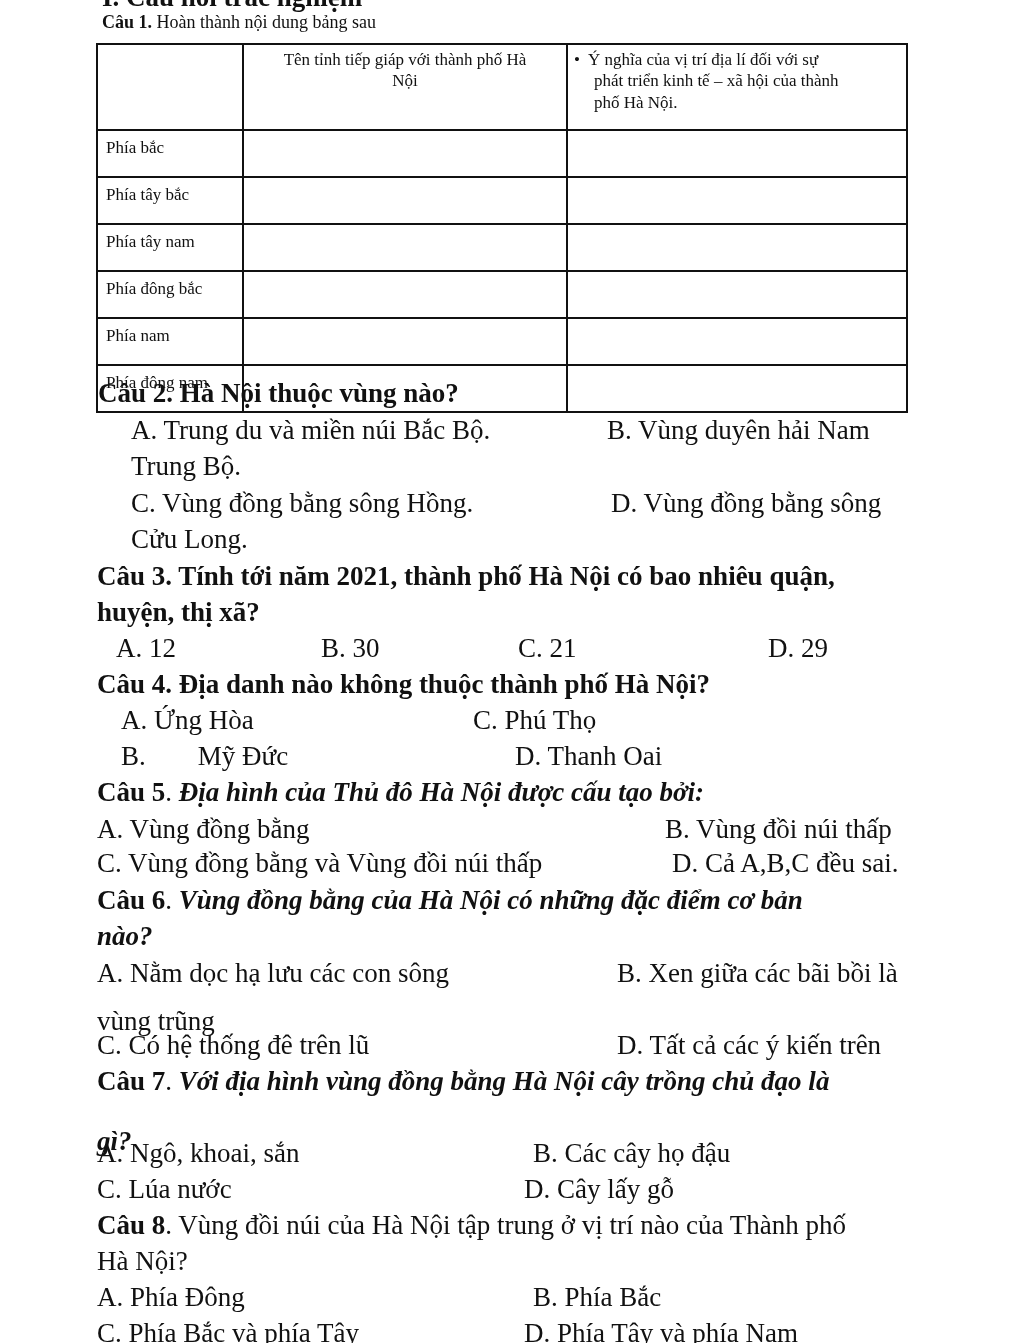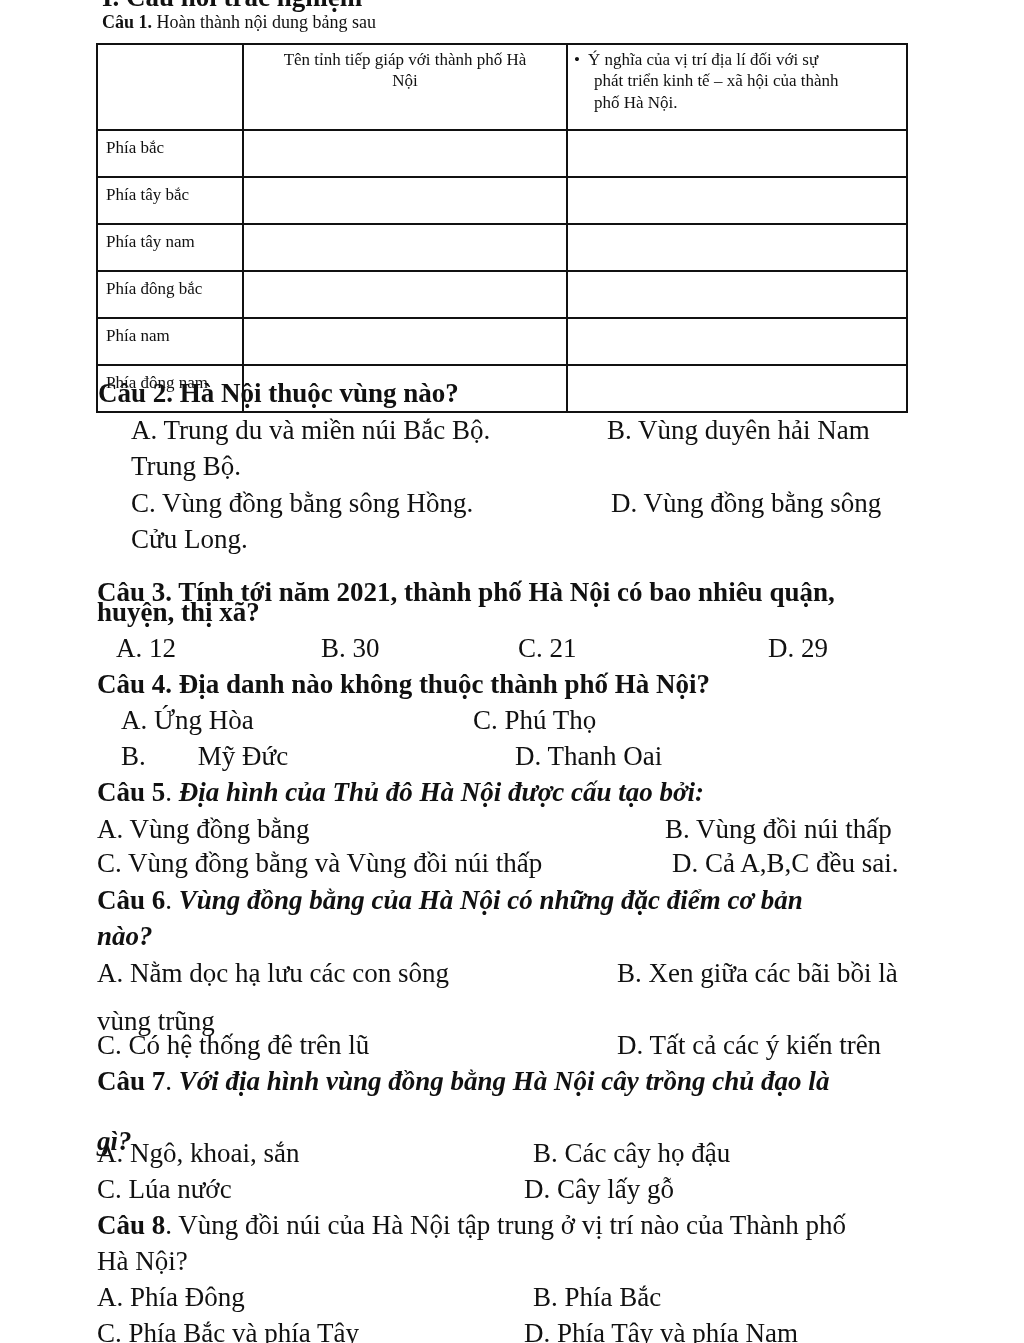--- a/index.html
+++ b/index.html
@@ -87,21 +87,21 @@
   </table>
 
 <div class="abs q qb" style="left:98px; top:375px;">Câu 2. Hà Nội thuộc vùng nào?</div>
 <div class="abs q" style="left:131px; top:412px;">A. Trung du và miền núi Bắc Bộ.</div>
 <div class="abs q" style="left:607px; top:412px;">B. Vùng duyên hải Nam</div>
 <div class="abs q" style="left:131px; top:448px;">Trung Bộ.</div>
 <div class="abs q" style="left:131px; top:485px;">C. Vùng đồng bằng sông Hồng.</div>
 <div class="abs q" style="left:611px; top:485px;">D. Vùng đồng bằng sông</div>
 <div class="abs q" style="left:131px; top:521px;">Cửu Long.</div>
 
-<div class="abs q qb" style="left:97px; top:558px;margin-top:16px;">Câu 3. Tính tới năm 2021, thành phố Hà Nội có bao nhiêu quận,</div>
+<div class="abs q qb" style="left:97px; top:558px;">Câu 3. Tính tới năm 2021, thành phố Hà Nội có bao nhiêu quận,</div>
 <div class="abs q qb" style="left:97px; top:594px;">huyện, thị xã?</div>
 <div class="abs q" style="left:116px; top:630px;">A. 12</div>
 <div class="abs q" style="left:321px; top:630px;">B. 30</div>
 <div class="abs q" style="left:518px; top:630px;">C. 21</div>
 <div class="abs q" style="left:768px; top:630px;">D. 29</div>
 
 <div class="abs q qb" style="left:97px; top:666px;">Câu 4. Địa danh nào không thuộc thành phố Hà Nội?</div>
 <div class="abs q" style="left:121px; top:702px;">A. Ứng Hòa</div>
 <div class="abs q" style="left:473px; top:702px;">C. Phú Thọ</div>
 <div class="abs q" style="left:121px; top:738px;"><span>B.</span><span style="display:inline-block;width:52px;"></span><span>Mỹ Đức</span></div>

